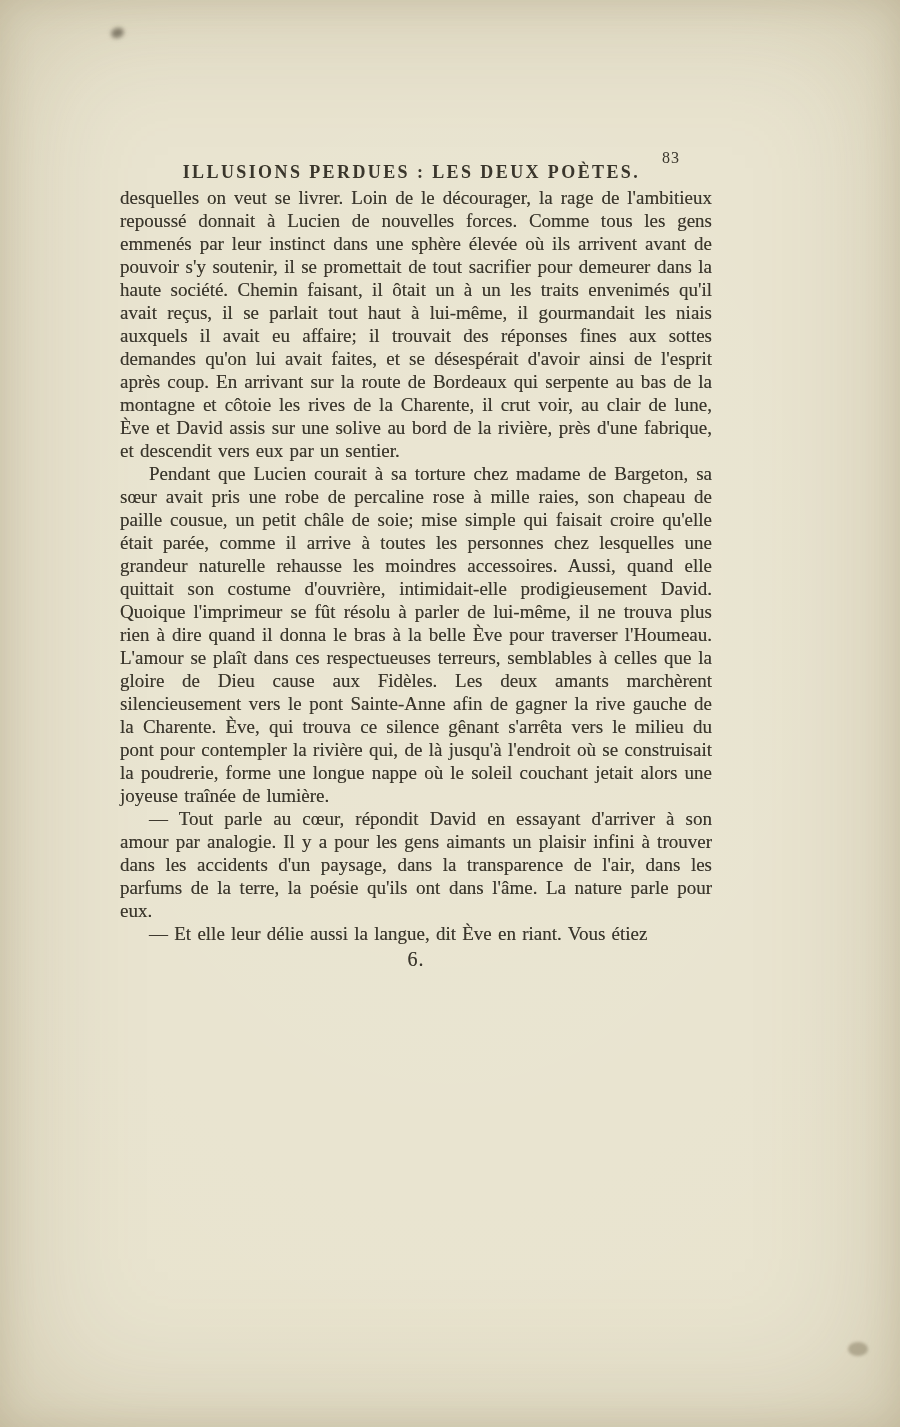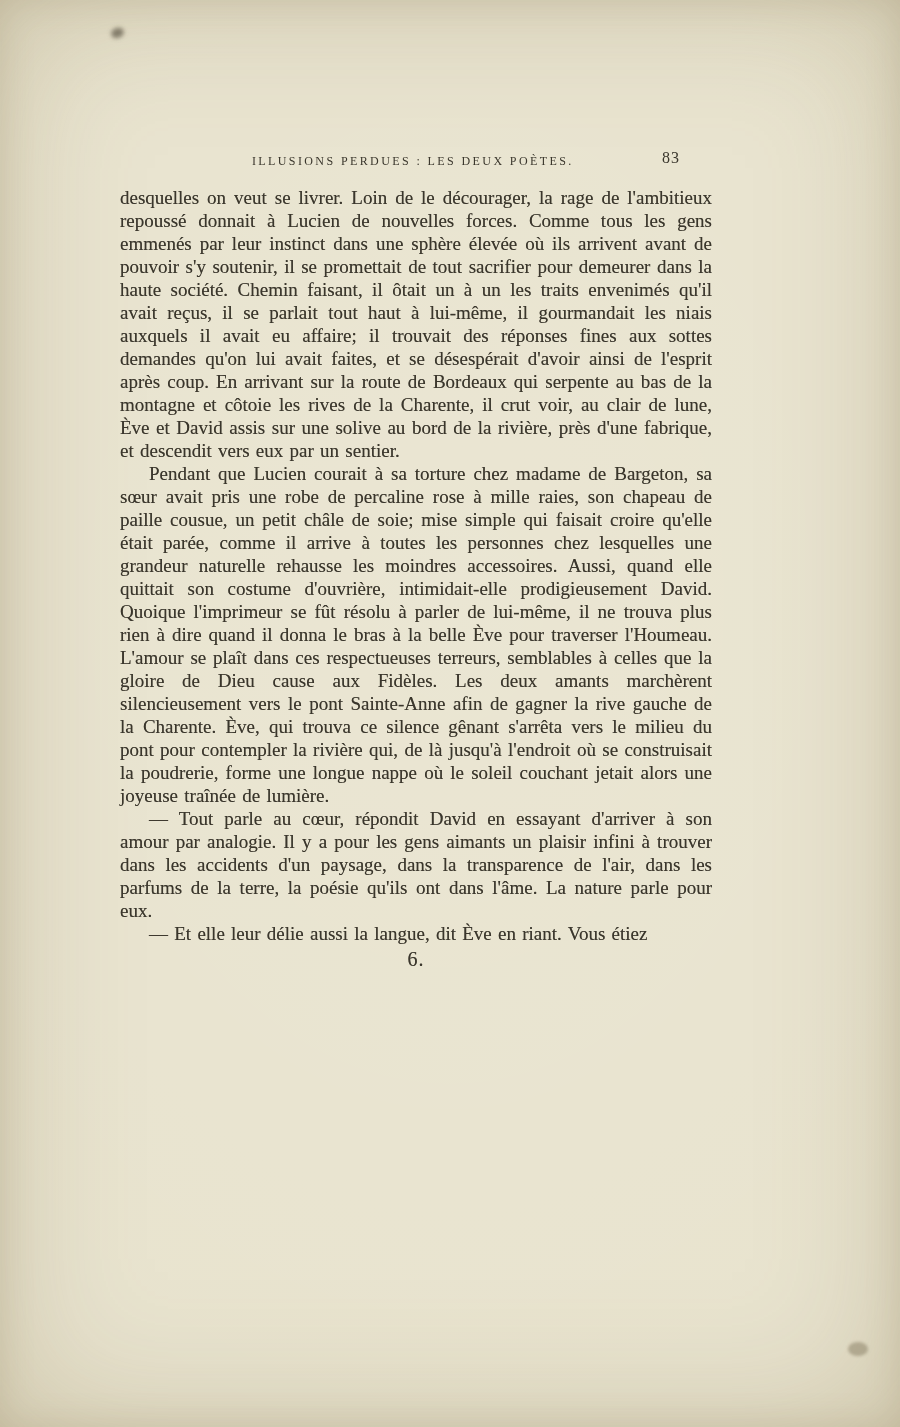--- a/index.html
+++ b/index.html
@@ -46,23 +46,23 @@
     position: absolute;
     left: 120px;
     top: 152px;
     width: 592px;
     height: 26px;
   }
   .head-title {
     position: absolute;
     left: 50%;
     transform: translateX(-51%);
-    top: 2px;
-    font-size: 12px;
-    font-weight: 400;
+    top: 10px;
+    font-size: 18px;
+    font-weight: 700;
     letter-spacing: 2.4px;
     white-space: nowrap;
     color: var(--ink, #3a362c);
   }
   .page-number {
     position: absolute;
     right: 32px;
     top: -3px;
     font-size: 16px;
     letter-spacing: 1px;

